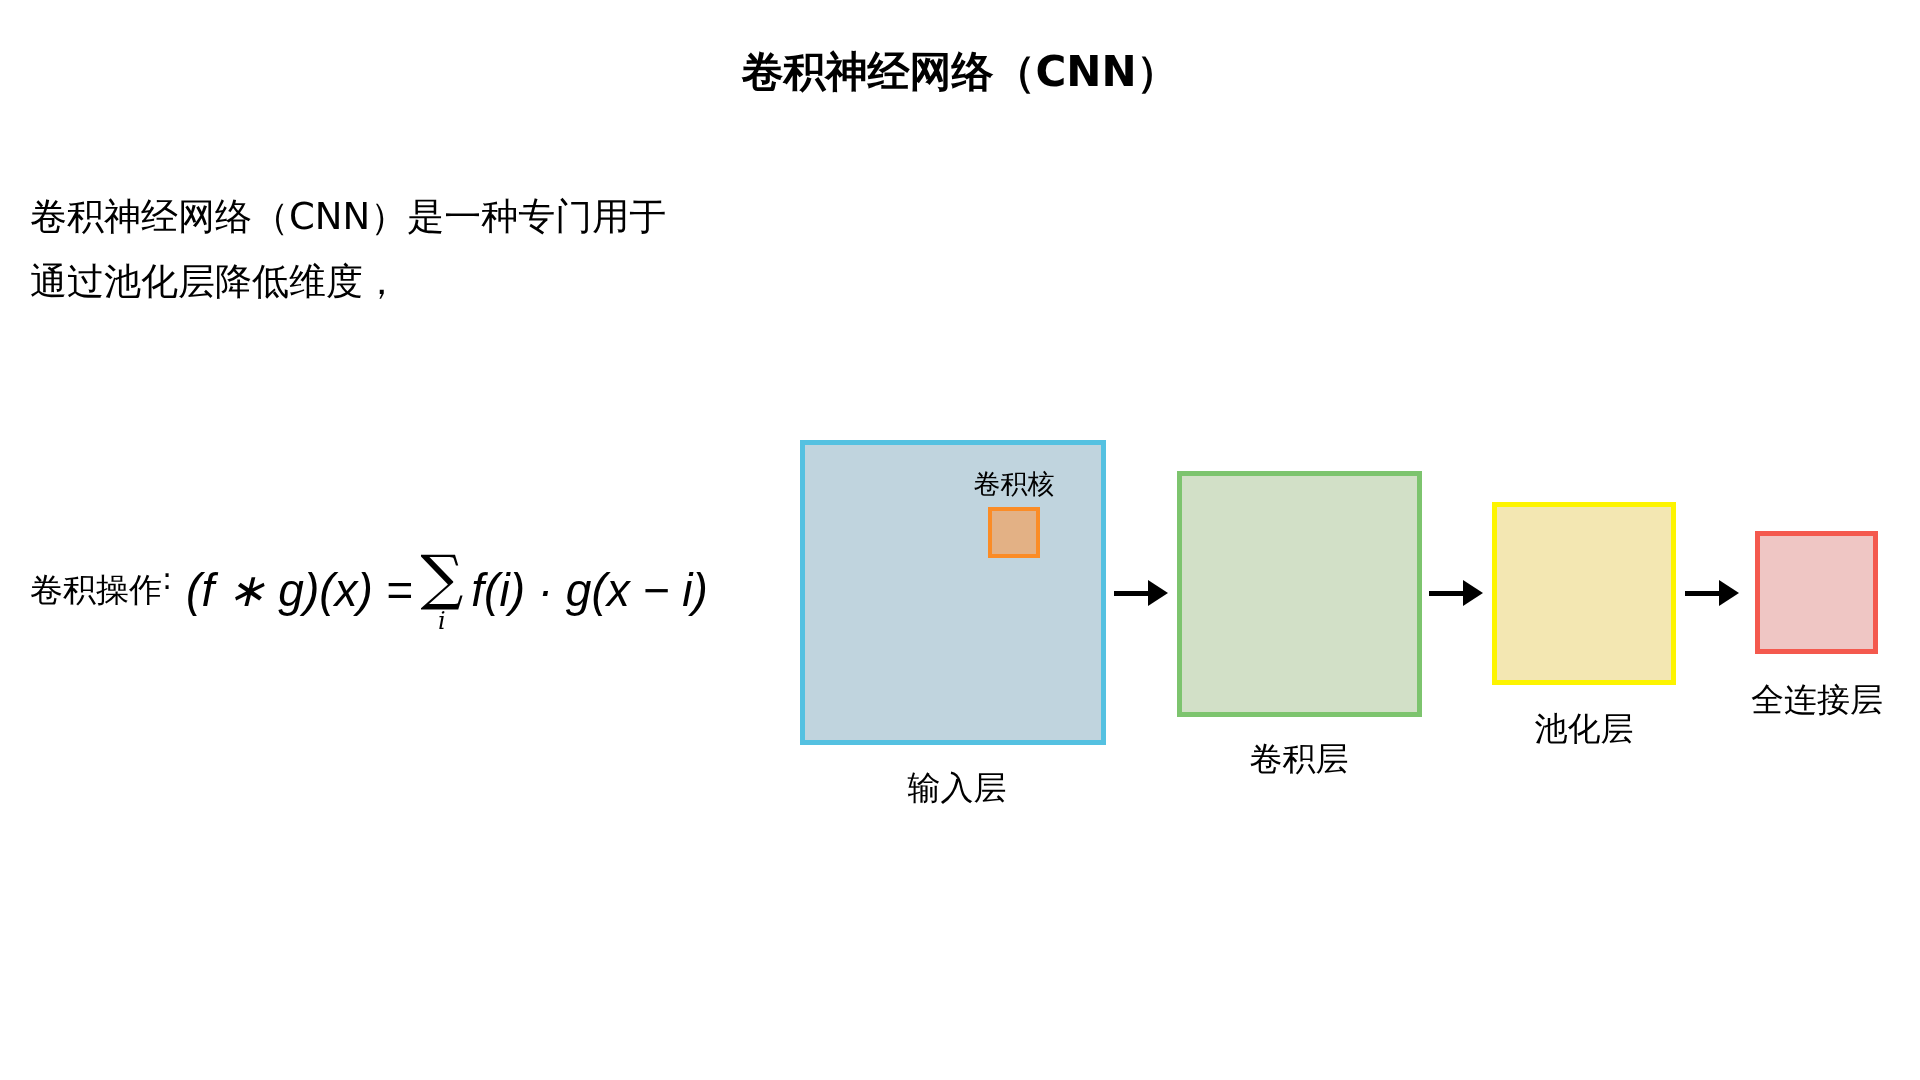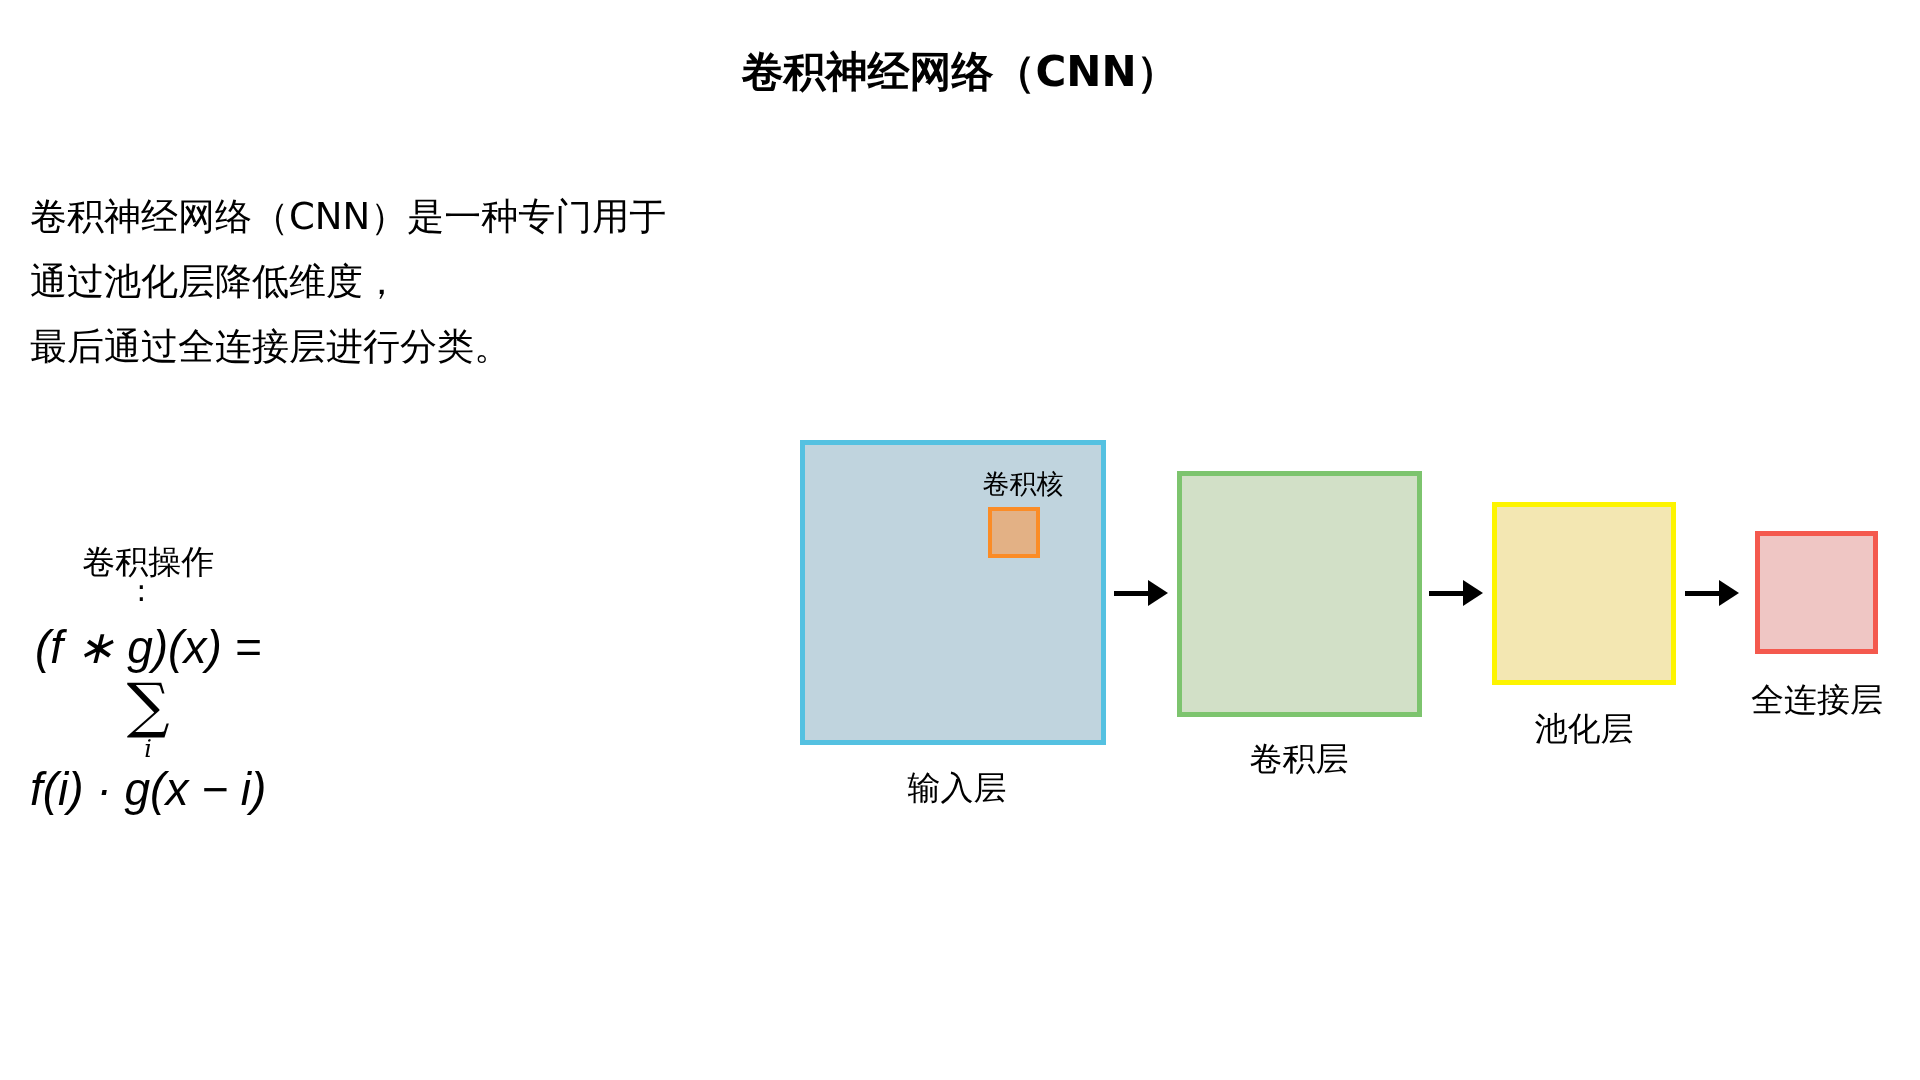--- a/index.html
+++ b/index.html
@@ -34,21 +34,20 @@
   }
 
   .formula-row {
     position: absolute;
     left: 30px;
     top: 540px;
     height: 100px;
     display: flex;
     align-items: center;
     white-space: nowrap;
-    flex-direction: column;
   }
   .formula-label { font-size: 33px; }
   .formula-colon {
     font-size: 30px;
     position: relative;
     top: -12px;
     margin-right: 14px;
   }
   .math {
     font-family: Liberation Sans, sans-serif;
@@ -83,21 +82,20 @@
   .kernel-box {
     position: absolute; box-sizing: border-box;
     left: 988px; top: 507px; width: 52px; height: 51px;
     border: 4px solid;
   }
   .kernel-label {
     position: absolute;
     left: 1014px; top: 466px;
     transform: translateX(-50%);
     font-size: 27px;
-    margin-left: 9px;
   }
 
   .layer-label {
     position: absolute;
     transform: translateX(-50%);
     font-size: 33px;
     white-space: nowrap;
   }
   .label-input { left: 957px;  top: 766px; }
   .label-conv  { left: 1299px; top: 737px; }
@@ -122,21 +120,20 @@
 </head>
 <body>
 
 <div class="canvas">
 
   <h1 class="title">卷积神经网络（CNN）</h1>
 
   <div class="description">
     <div class="desc-line">卷积神经网络（CNN）是一种专门用于</div>
     <div class="desc-line">通过池化层降低维度，</div>
-    <div class="desc-line">最后通过全连接层进行分类。</div>
   </div>
 
   <div class="formula-row">
     <span class="formula-label">卷积操作</span>
     <span class="formula-colon">:</span>
     <span class="math">(f ∗ g)(x) =</span>
     <span class="sum-col">
       <span class="sum-symbol">∑</span>
       <span class="sum-subscript">i</span>
     </span>

